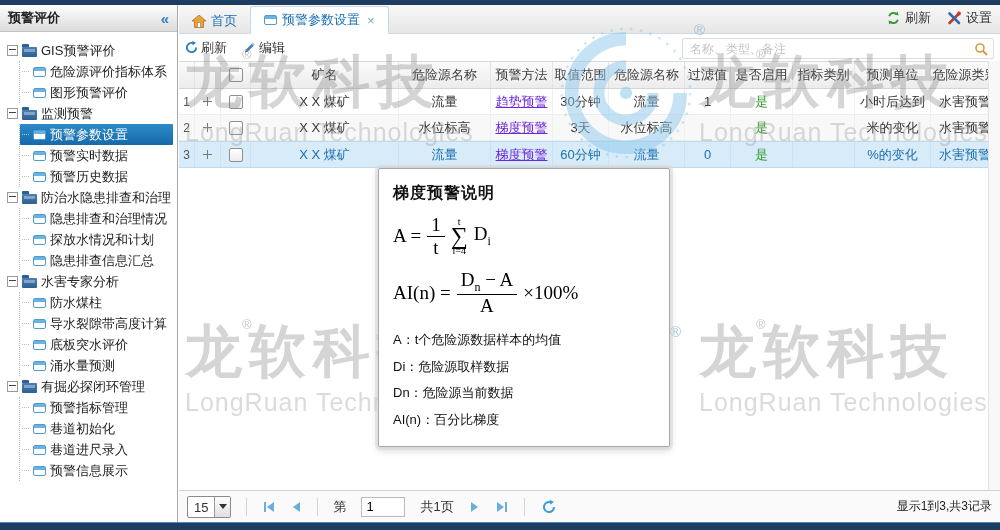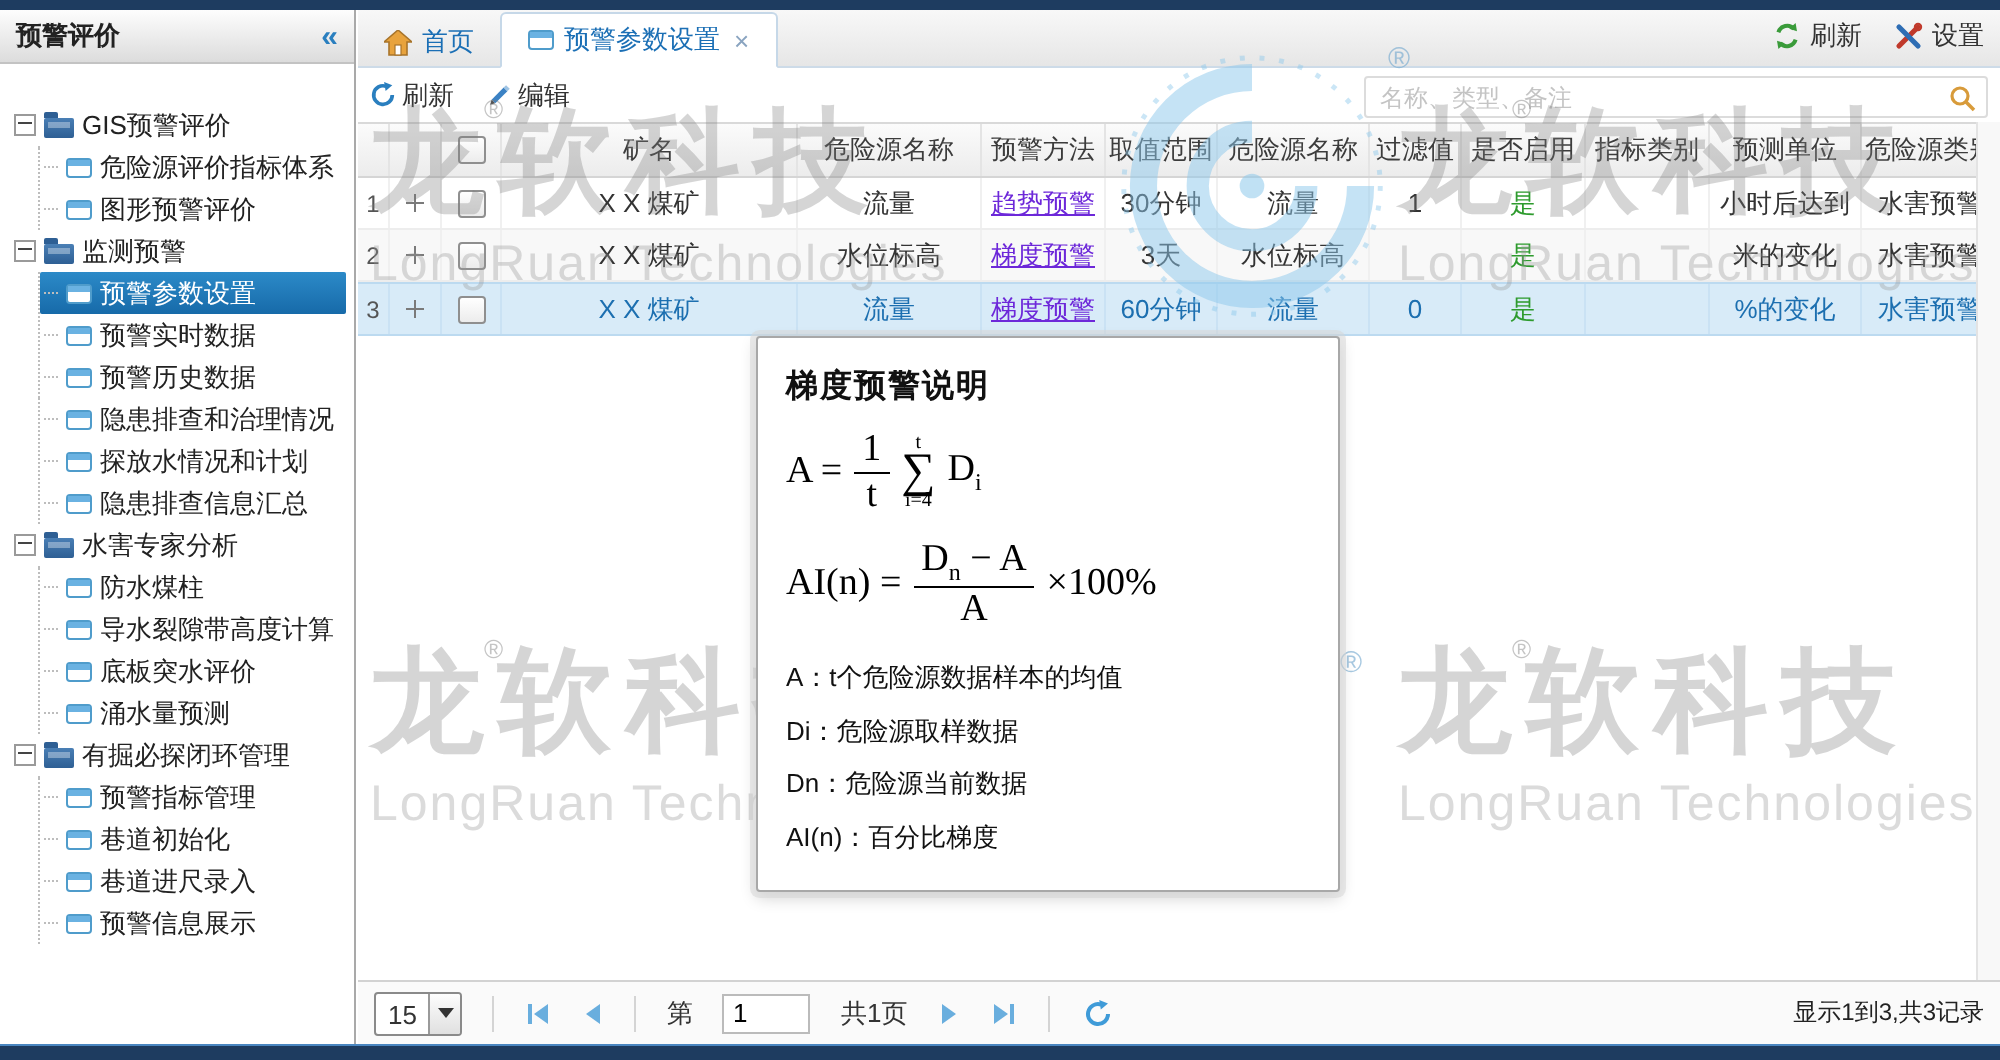--- a/index.html
+++ b/index.html
@@ -9,21 +9,21 @@
   .botbar{position:absolute;left:0;bottom:0;width:100%;height:8px;background:#1e3c60;z-index:20}
   .botbar::before{content:"";position:absolute;top:0;left:0;right:0;height:1px;background:#4a86c0}
 
   
   .sidebar{position:absolute;left:0;top:5px;bottom:8px;width:178px;background:#fff;
            border-right:1px solid #a9a9a9;box-sizing:border-box;display:flex;flex-direction:column;z-index:15}
   .sb-head{height:27px;flex:0 0 27px;background:linear-gradient(#fdfdfd,#dcdcdc);
            border-bottom:1px solid #c3c3c3;display:flex;align-items:center;padding:0 8px;box-sizing:border-box}
   .sb-title{font-size:13px;font-weight:bold;color:#222;flex:1}
   .sb-collapse{color:#2a7fbf;font-size:15px;font-weight:bold;cursor:pointer}
-  .tree{padding:20px 0 0 7px;font-size:13px;color:#222;overflow:hidden}
+  .tree{padding:8px 0 0 7px;font-size:13px;color:#222;overflow:hidden}
   .trow{height:21px;display:flex;align-items:center;gap:4px;cursor:pointer;white-space:nowrap}
   .exp{width:9px;height:9px;border:1px solid #9a9a9a;background:#fff;position:relative;flex:0 0 9px}
   .exp::after{content:"";position:absolute;left:1px;right:1px;top:3px;height:1px;background:#444}
   .fold-icon{width:15px;height:10px;background:linear-gradient(#4a7fb5,#2e5f94);border-radius:1px;
              position:relative;flex:0 0 15px;margin-top:3px}
   .fold-icon::before{content:"";position:absolute;top:-3px;left:0;width:7px;height:3px;background:#2e5f94;border-radius:1px 1px 0 0}
   .fold-icon::after{content:"";position:absolute;left:2px;right:2px;top:2px;height:3px;background:rgba(255,255,255,.35)}
   .win-icon{width:13px;height:10px;border:1px solid #4f9ccb;background:#fff;border-radius:2px;position:relative;flex:0 0 13px;box-sizing:border-box}
   .win-icon::before{content:"";position:absolute;top:0;left:0;right:0;height:3px;background:#6ab2e2}
   .tchildren{margin-left:12px;border-left:1px dotted #bdbdbd}
@@ -167,20 +167,25 @@
       <div class="trow">
           <span class="win-icon"></span>
           <span class="tlabel">预警实时数据</span>
         </div>
       <div class="trow">
           <span class="win-icon"></span>
           <span class="tlabel">预警历史数据</span>
         </div>
     </div>
 
+    <div class="trow">
+      <span class="exp"></span>
+      <span class="fold-icon"></span>
+      <span class="tlabel">防治水隐患排查和治理</span>
+    </div>
     <div class="tchildren">
       <div class="trow">
           <span class="win-icon"></span>
           <span class="tlabel">隐患排查和治理情况</span>
         </div>
       <div class="trow">
           <span class="win-icon"></span>
           <span class="tlabel">探放水情况和计划</span>
         </div>
       <div class="trow">

